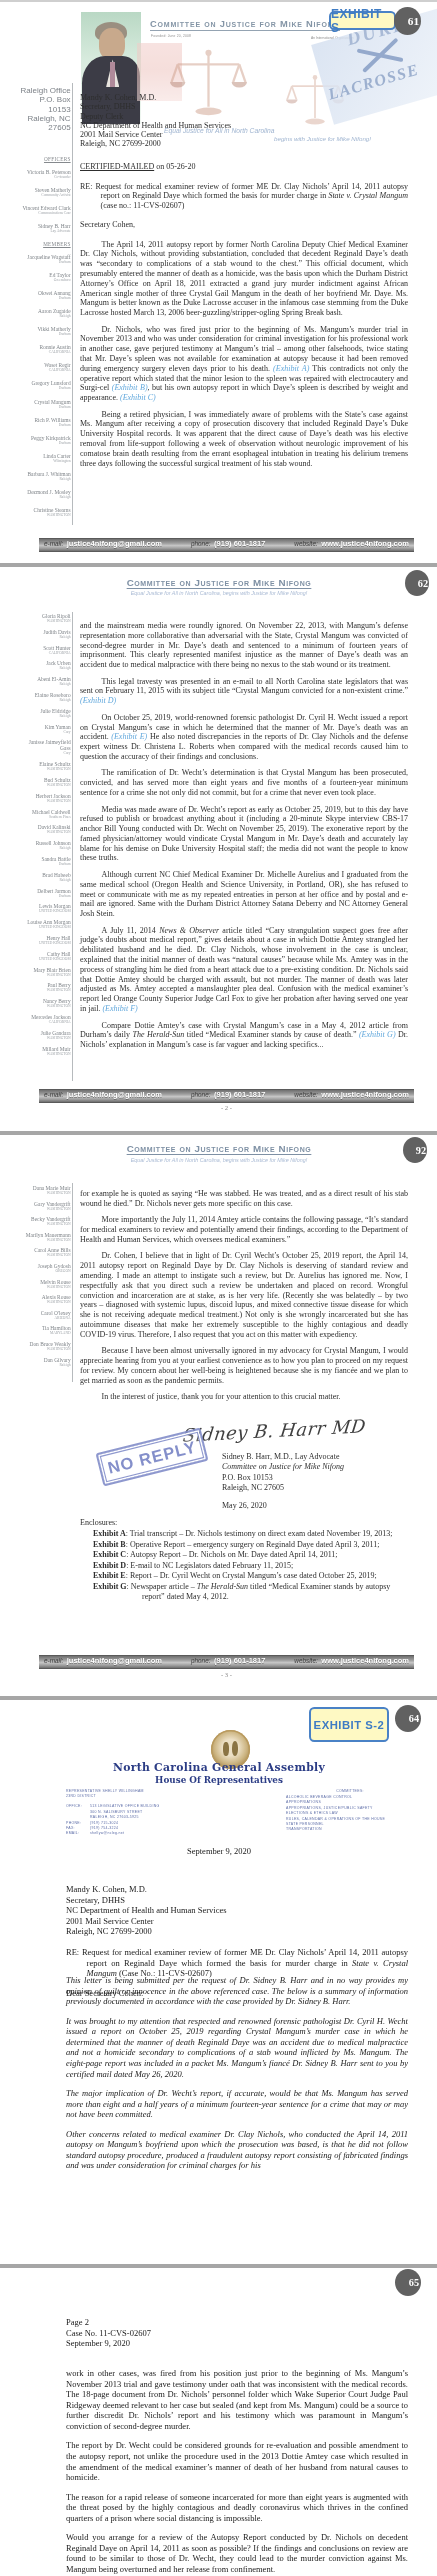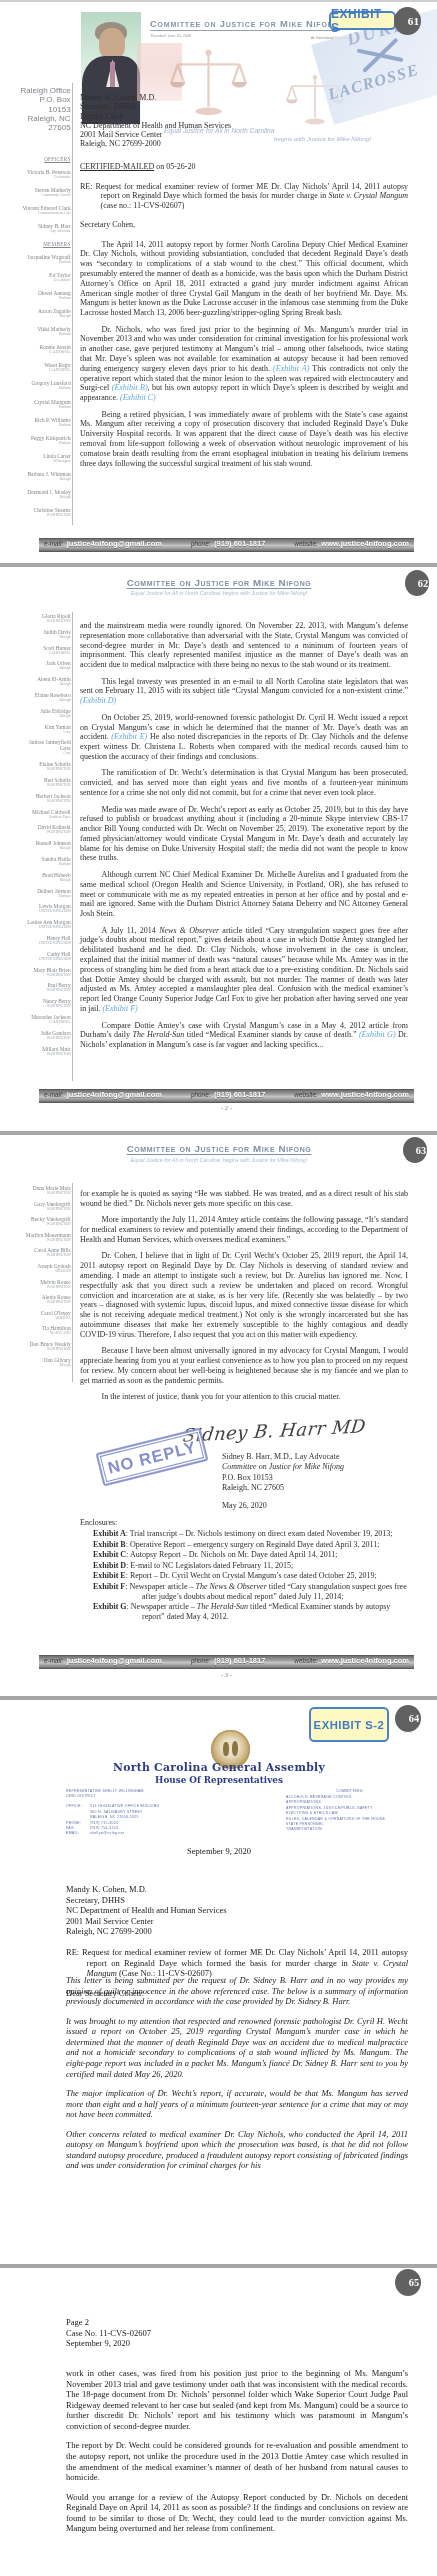--- a/index.html
+++ b/index.html
@@ -467,21 +467,21 @@
         <span class="fl">website:</span>
         <span class="fv">www.justice4nifong.com</span>
       </span>
   </div>
   <div class="abs pnum n2">- 2 -</div>
 
   <div class="abs divider" style="top:1131px"></div>
 
   <div class="abs ctitle t3">Committee on Justice for Mike Nifong</div>
   <div class="abs csub s3h">Equal Justice for All in North Carolina, begins with Justice for Mike Nifong!</div>
-  <div class="abs badge b3">63</div>
+  <div class="abs badge b3">92</div>
   <div class="abs sidebar sb3">
       <div class="member">
         <div class="mn">Dana Marie Muir</div>
         <div class="ms">WASHINGTON</div>
       </div>
       <div class="member">
         <div class="mn">Gary Vandergrift</div>
         <div class="ms">WASHINGTON</div>
       </div>
       <div class="member">
@@ -542,21 +542,20 @@
       <p class="bp">Raleigh, NC  27605</p>
     </div>
   <div class="abs sdate ln">May 26, 2020</div>
   <div class="abs encl-label">Enclosures:</div>
   <div class="abs encl">
       <p class="enc"><span class="bld">Exhibit A</span>:  Trial transcript – Dr. Nichols testimony on direct exam dated November 19, 2013;</p>
       <p class="enc"><span class="bld">Exhibit B</span>:  Operative Report – emergency surgery on Reginald Daye dated April 3, 2011;</p>
       <p class="enc"><span class="bld">Exhibit C</span>:  Autopsy Report – Dr. Nichols on Mr. Daye dated April 14, 2011;</p>
       <p class="enc"><span class="bld">Exhibit D</span>:  E-mail to NC Legislators dated February 11, 2015;</p>
       <p class="enc"><span class="bld">Exhibit E</span>:  Report – Dr. Cyril Wecht on Crystal Mangum’s case dated October 25, 2019;</p>
-      <p class="enc"><span class="bld">Exhibit F</span>:  Newspaper article – <span class="it">The News &amp; Observer</span> titled “Cary strangulation suspect goes free after judge’s doubts about medical report” dated July 11, 2014;</p>
       <p class="enc"><span class="bld">Exhibit G</span>:  Newspaper article – <span class="it">The Herald-Sun</span> titled “Medical Examiner stands by autopsy report” dated May 4, 2012.</p>
     </div>
   <div class="abs fbar f3">
     <span class="fg">
         <span class="fl">e-mail:</span>
         <span class="fv">justice4nifong@gmail.com</span>
       </span>
     <span class="fg">
         <span class="fl">phone:</span>
         <span class="fv">(919) 601-1817</span>
@@ -624,17 +623,18 @@
 
   <div class="abs badge b5">65</div>
   <div class="abs head5">
       <div class="ln">Page 2</div>
       <div class="ln">Case No. 11-CVS-02607</div>
       <div class="ln">September 9, 2020</div>
     </div>
   <div class="abs paras45 paras5">
       <p class="bp">work in other cases, was fired from his position just prior to the beginning of Ms. Mangum’s November 2013 trial and gave testimony under oath that was inconsistent with the medical records.  The 18-page document from Dr. Nichols’ personnel folder which Wake Superior Court Judge Paul Ridgeway deemed relevant to her case but sealed (and kept from Ms. Mangum) could be a source to further discredit Dr. Nichols’ report and his testimony which was paramount in Mangum’s conviction of second-degree murder.</p>
       <p class="bp">The report by Dr. Wecht could be considered grounds for re-evaluation and possible amendment to the autopsy report, not unlike the procedure used in the 2013 Dottie Amtey case which resulted in the amendment of the medical examiner’s manner of death of her husband from natural causes to homicide.</p>
+      <p class="bp">The reason for a rapid release of someone incarcerated for more than eight years is augmented with the threat posed by the highly contagious and deadly coronavirus which thrives in the confined quarters of a prison where social distancing is impossible.</p>
       <p class="bp">Would you arrange for a review of the Autopsy Report conducted by Dr. Nichols on decedent Reginald Daye on April 14, 2011 as soon as possible?  If the findings and conclusions on review are found to be similar to those of Dr. Wecht, they could lead to the murder conviction against Ms. Mangum being overturned and her release from confinement.</p>
     </div>
 
 </div>
 
 
 </body></html>

